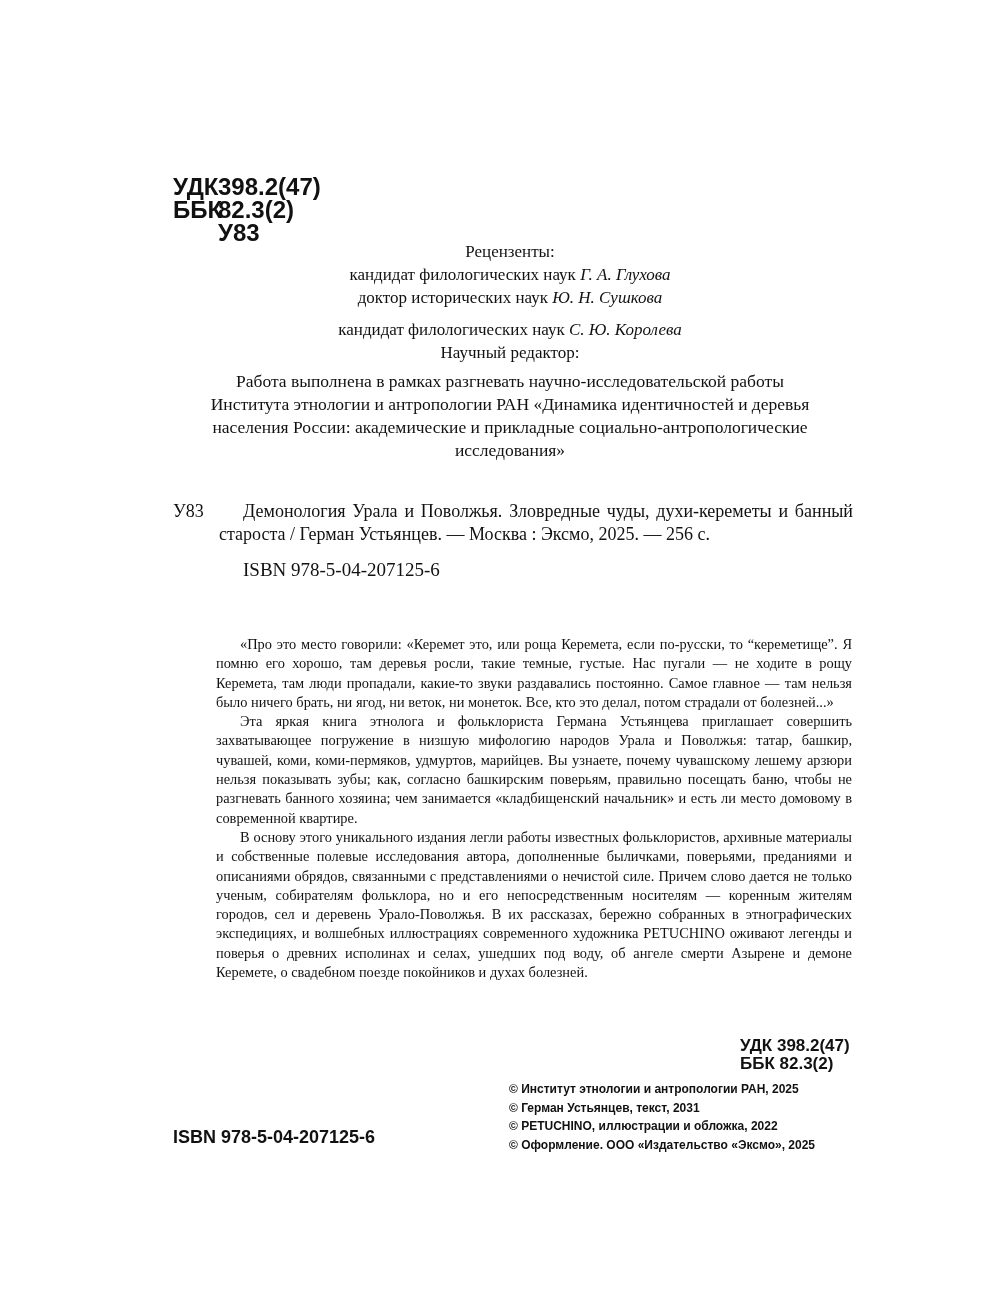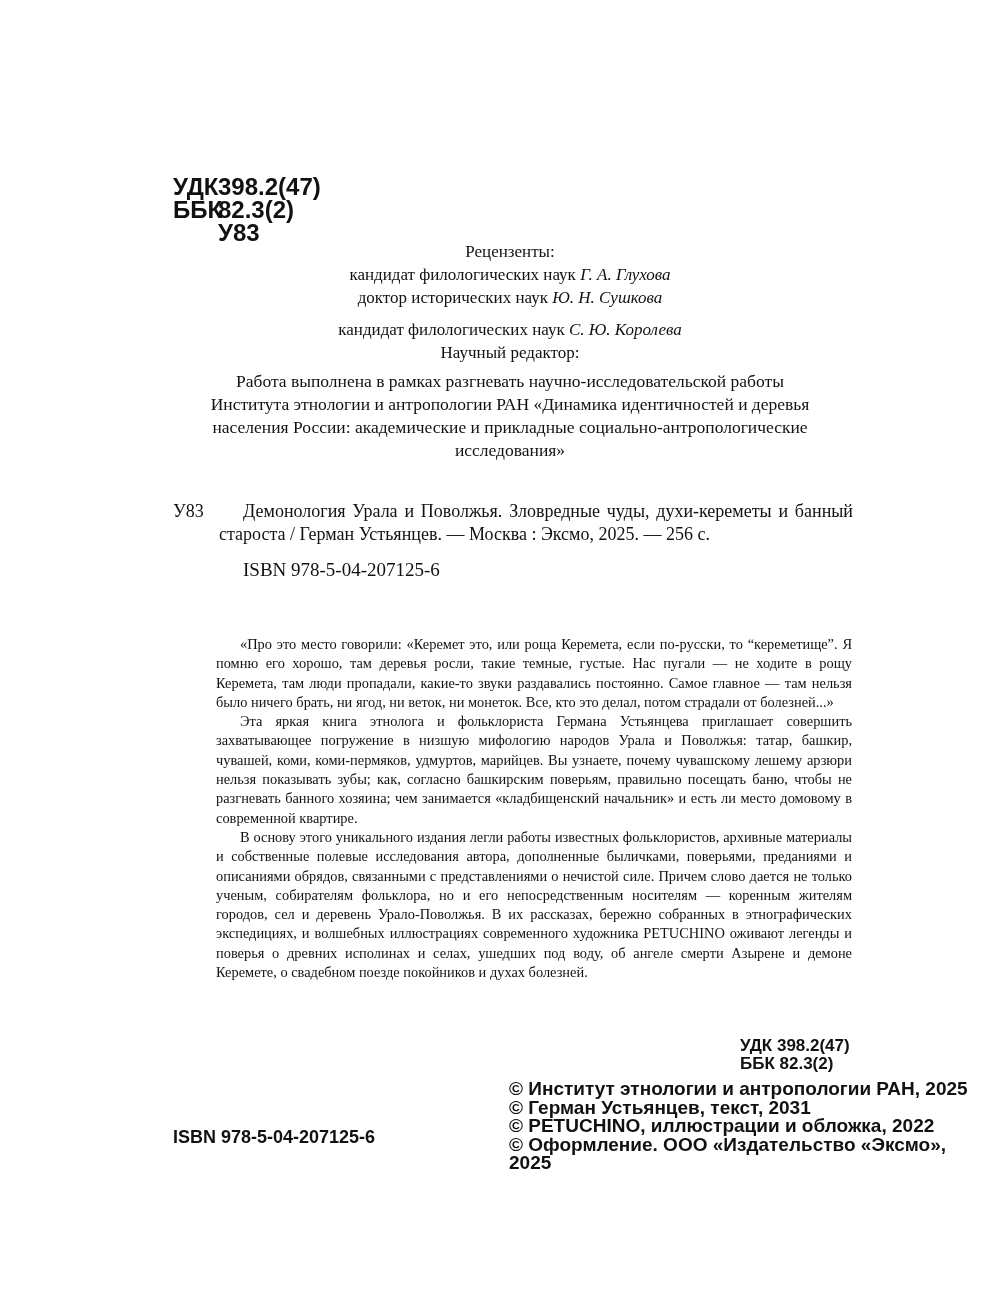--- a/index.html
+++ b/index.html
@@ -21,21 +21,21 @@
     .biblio { left: 173px; top: 500px; width: 680px; font-size: 18px; line-height: 23px; }
     .biblio .author { padding-left: 46px; font-weight: bold; }
     .biblio .entry { display: flex; }
     .biblio .entry .code { width: 46px; flex: none; }
     .biblio .entry .text { text-indent: 24px; text-align: justify; }
     .biblio .isbn { padding-left: 70px; margin-top: 12px; font-size: 19px; }
     .annot { left: 216px; top: 635px; width: 636px; font-size: 14.4px; line-height: 19.3px; text-align: justify; }
     .annot p { margin: 0; text-indent: 24px; }
     .codes-right { left: 740px; top: 1009px; width: 112px; text-align: left; font-size: 17px; line-height: 18px; margin-top: 28px; }
     .isbn-bottom { left: 173px; top: 1127px; font-size: 18px; }
-    .copy { left: 509px; top: 1080px; font-size: 19px; line-height: 18.5px; }
+    .copy { left: 509px; top: 1080px; font-size: 12px; line-height: 18.5px; }
   </style>
 </head>
 <body>
 
 <div class="abs codes sans-bold">
   <div class="row">
     <span class="k">УДК</span>
     <span>398.2(47)</span>
   </div>
   <div class="row">

